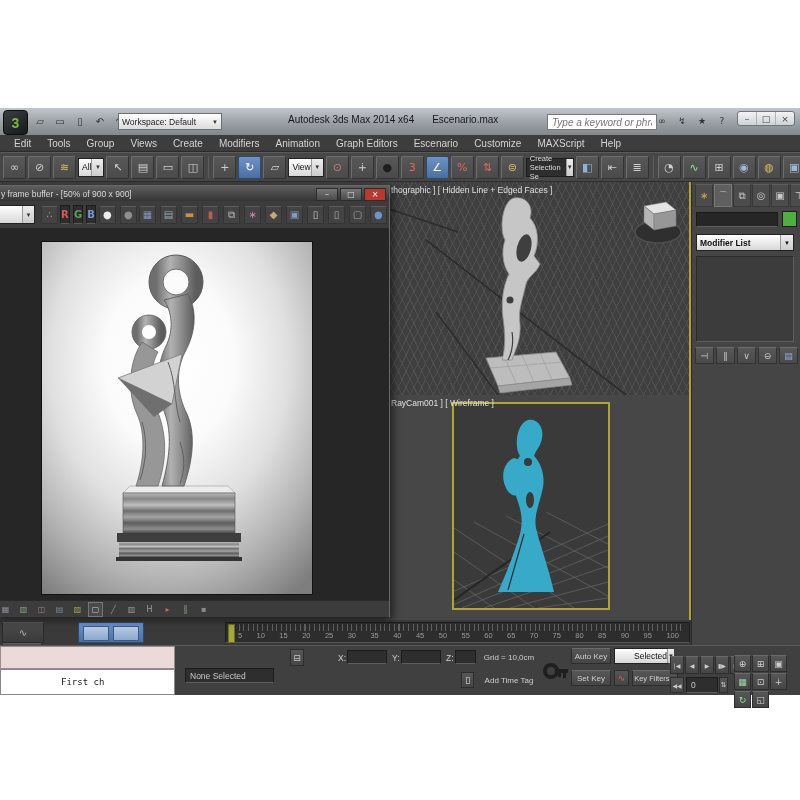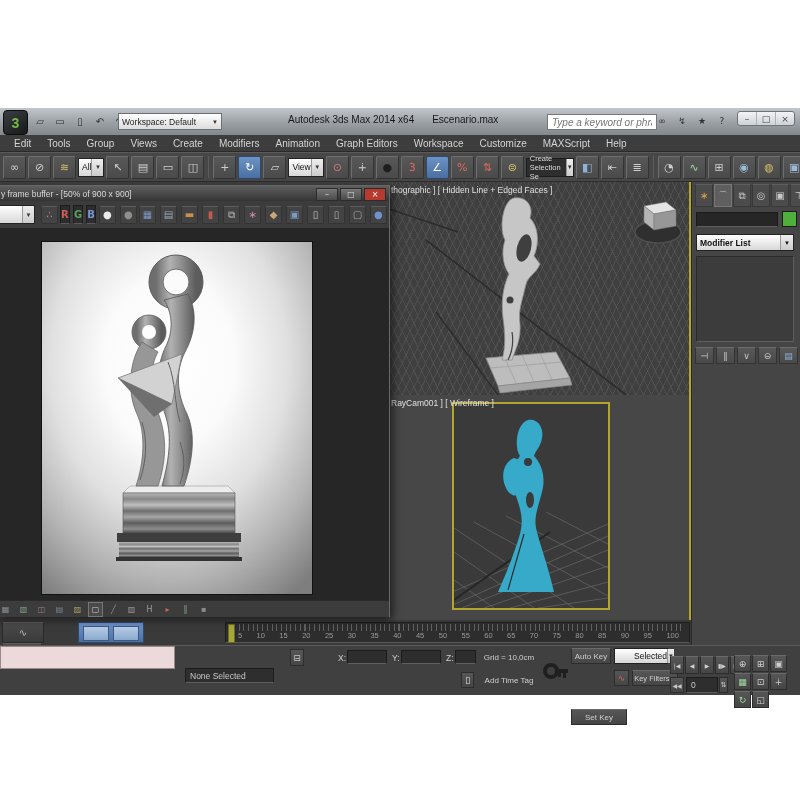--- a/index.html
+++ b/index.html
@@ -194,21 +194,21 @@
     <div class="menubar" data-name="menu-bar">
 
     <span class="menu-item" data-name="menu-item">Edit</span>
         <span class="menu-item" data-name="menu-item">Tools</span>
         <span class="menu-item" data-name="menu-item">Group</span>
         <span class="menu-item" data-name="menu-item">Views</span>
         <span class="menu-item" data-name="menu-item">Create</span>
         <span class="menu-item" data-name="menu-item">Modifiers</span>
         <span class="menu-item" data-name="menu-item">Animation</span>
         <span class="menu-item" data-name="menu-item">Graph Editors</span>
-        <span class="menu-item" data-name="menu-item">Workspace</span>
+        <span class="menu-item" data-name="menu-item">Escenario</span>
         <span class="menu-item" data-name="menu-item">Customize</span>
         <span class="menu-item" data-name="menu-item">MAXScript</span>
         <span class="menu-item" data-name="menu-item">Help</span>
       </div>
 
     <div class="main-toolbar" data-name="main-toolbar">
       <div class="tb-group">
 
       <span class="ico tb-btn" data-name="select-and-link-icon">∞</span>
           <span class="ico tb-btn" data-name="unlink-selection-icon">⊘</span>
@@ -513,20 +513,23 @@
             <span data-name="timeline-tick-label">85</span>
             <span data-name="timeline-tick-label">90</span>
             <span data-name="timeline-tick-label">95</span>
             <span data-name="timeline-tick-label">100</span>
           </div>
       </div>
     </div>
 
     <div class="statusbar" data-name="status-bar">
       <div class="listener-pink" data-name="maxscript-mini-listener-macro"></div>
+      <div class="listener-white" data-name="maxscript-mini-listener">
+        <span data-name="mini-listener-text">First ch</span>
+      </div>
 
       <div class="inset" style="position:absolute;left:185px;top:22px;width:89px;height:15px;" data-name="selection-status-field">
         <span>None Selected</span>
       </div>
 
       <div style="position:absolute;left:290px;top:3px;display:flex;gap:3px;">
 
       <span class="ico sb-ico sel" style="width:14px;height:17px;font-size:9px;" data-name="isolate-selection-icon">♙</span>
           <span class="ico sb-ico" style="width:14px;height:17px;font-size:9px;" data-name="selection-lock-icon">▪</span>
           <span class="ico sb-ico" style="width:14px;height:17px;font-size:9px;" data-name="absolute-offset-toggle-icon">⊟</span>
@@ -545,21 +548,21 @@
       <svg style="position:absolute;left:543px;top:6px;" width="26" height="38" viewBox="0 0 26 38" data-name="set-key-icon">
         <circle cx="8" cy="19" r="6" fill="none" stroke="#1f1f1f" stroke-width="4"></circle>
         <rect x="13" y="17" width="12" height="4" fill="#1f1f1f"></rect>
         <rect x="20" y="21" width="3" height="5" fill="#1f1f1f"></rect>
         <rect x="15" y="21" width="3" height="4" fill="#1f1f1f"></rect>
       </svg>
 
       <div class="sb-btn" style="left:571px;top:2px;width:40px;height:16px;" data-name="auto-key-button">
         <span>Auto Key</span>
       </div>
-      <div class="sb-btn" style="left:571px;top:24px;width:56px;height:16px;margin-top:39px;" data-name="set-key-button">
+      <div class="sb-btn" style="left:571px;top:24px;width:40px;height:16px;" data-name="set-key-button">
         <span>Set Key</span>
       </div>
       <div class="sel-combo" style="left:614px;top:2px;width:54px;height:16px;" data-name="key-filter-selection-dropdown">
         <span>Selected</span>
         <span class="arr" data-name="chevron-down-icon">▼</span>
       </div>
       <span class="ico sb-ico" style="left:614px;top:24px;width:15px;height:16px;font-size:9px;color:#d06a5a;" data-name="default-in-out-tangent-icon">∿</span>
       <div class="sb-btn" style="left:632px;top:24px;width:46px;height:16px;font-size:7.5px;" data-name="key-filters-button">
         <span>Key Filters...</span>
       </div>

